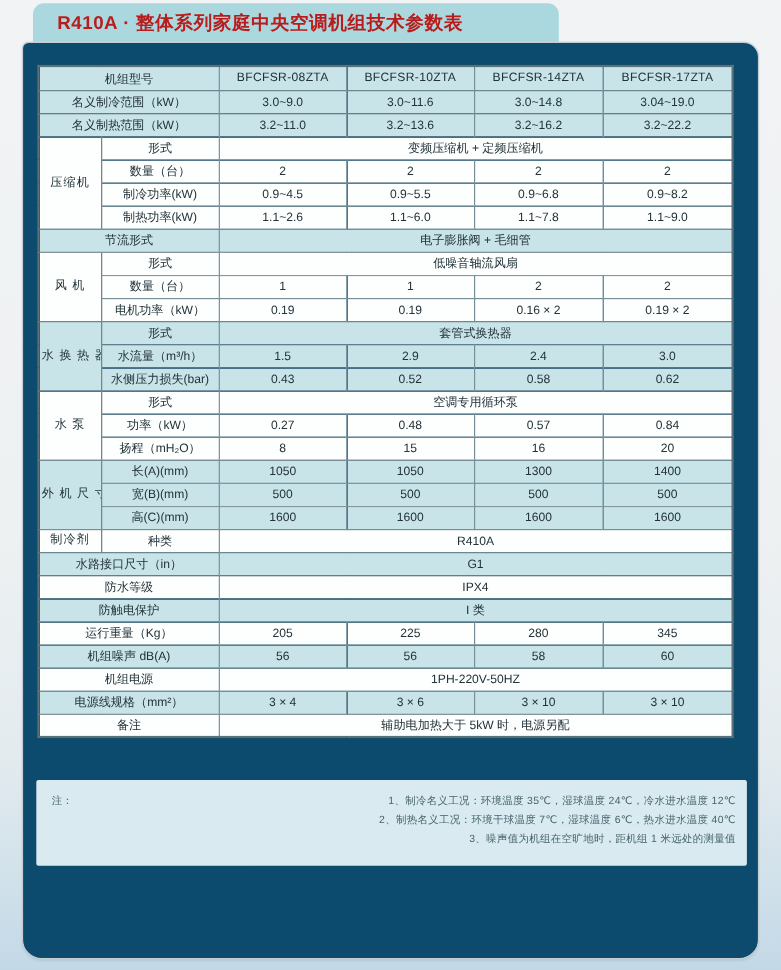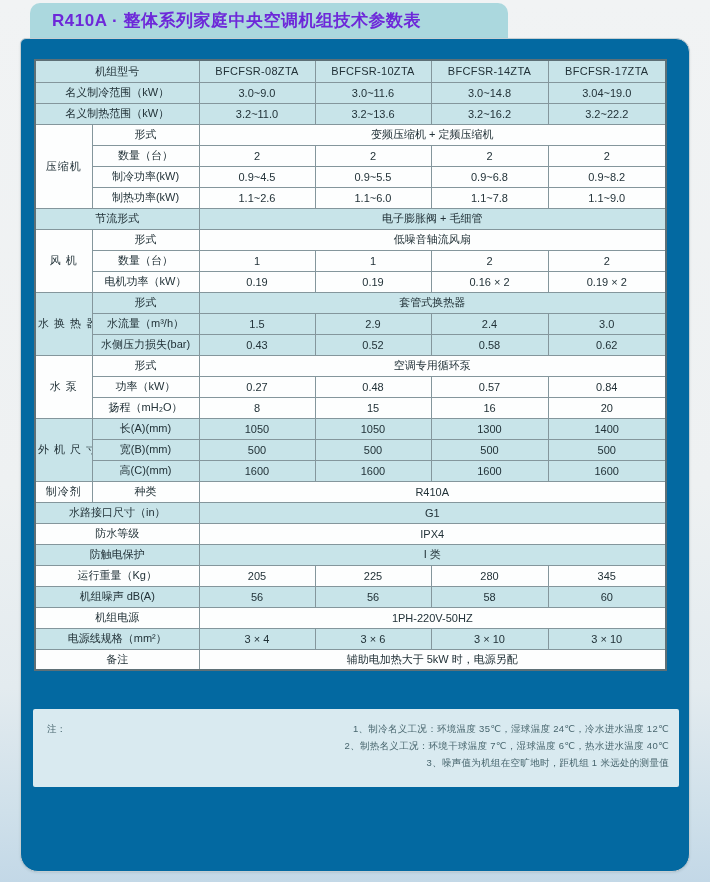--- a/index.html
+++ b/index.html
@@ -18,26 +18,26 @@
     font-family:"Liberation Sans","DejaVu Sans",sans-serif;
     background:linear-gradient(180deg,#f1f3f4 0%,#eef1f2 55%,#e3ebef 78%,#cfe0ea 92%,#c3d8e7 100%);
     overflow:hidden;
   }
   .title-tab{
     position:absolute;left:30px;top:3px;width:478px;height:35px;
     background:var(--title-bar);
     border-radius:10px 10px 0 0;
     display:flex;align-items:center;
     padding-left:22px;
-    font-size:17px;font-weight:bold;color:#6d28d9;
+    font-size:17px;font-weight:bold;color:#b91c1c;
     letter-spacing:0.5px;
   }
   .card{
     position:absolute;left:20px;top:38px;width:670px;height:834px;
-    background:#0369a1;
+    background:#0c4a6e;
     border:1px solid #c5ced2;
     border-radius:6px 14px 18px 18px;
     box-shadow:0 1px 2px rgba(90,110,120,0.15);
   }
   table.spec{
     position:absolute;left:13px;top:20px;width:631px;
     border-collapse:collapse;table-layout:fixed;
     border:2px solid var(--border-outer);
     font-size:11px;color:var(--text);
   }

